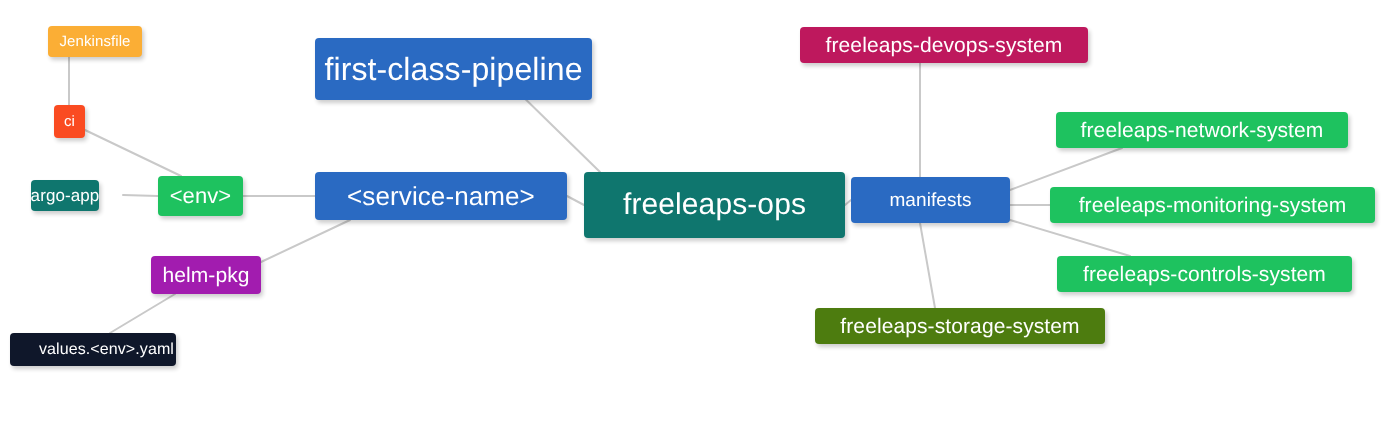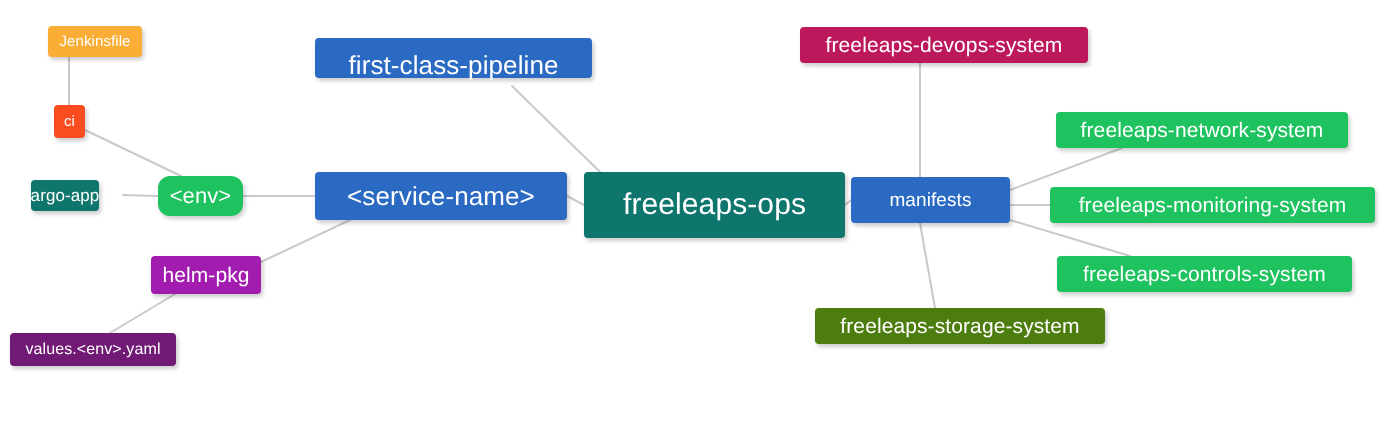--- a/index.html
+++ b/index.html
@@ -65,42 +65,42 @@
       <line x1="1010" y1="220" x2="1130" y2="256" stroke="#c9c9c9" stroke-width="2" stroke-linecap="round"></line>
       <line x1="920" y1="223" x2="935" y2="308" stroke="#c9c9c9" stroke-width="2" stroke-linecap="round"></line>
     </svg>
   <div id="node-layer">
       <div class="node" style="left: 584px; top: 172px; width: 261px; height: 66px; background: #0f766e; font-size: 30px;">
         <span class="node-label">freeleaps-ops</span>
       </div>
       <div class="node" style="left: 315px; top: 172px; width: 252px; height: 48px; background: rgb(42, 106, 194); font-size: 26px;">
         <span class="node-label">&lt;service-name&gt;</span>
       </div>
-      <div class="node" style="left: 315px; top: 38px; width: 277px; height: 40px; background: rgb(42, 106, 194); font-size: 26px; align-items: flex-end;">
+      <div class="node" style="left: 315px; top: 38px; width: 277px; height: 62px; background: rgb(42, 106, 194); font-size: 32px;">
         <span class="node-label">first-class-pipeline</span>
       </div>
       <div class="node" style="left: 851px; top: 177px; width: 159px; height: 46px; background: rgb(42, 106, 194); font-size: 19px;">
         <span class="node-label">manifests</span>
       </div>
-      <div class="node" style="left: 158px; top: 176px; width: 85px; height: 40px; background: rgb(30, 194, 95); font-size: 22px; border-radius: 12px;">
+      <div class="node" style="left: 158px; top: 176px; width: 85px; height: 40px; background: rgb(30, 194, 95); font-size: 22px;">
         <span class="node-label">&lt;env&gt;</span>
       </div>
       <div class="node" style="left: 151px; top: 256px; width: 110px; height: 38px; background: #a21caf; font-size: 21px;">
         <span class="node-label">helm-pkg</span>
       </div>
       <div class="node" style="left: 31px; top: 180px; width: 68px; height: 31px; background: #0f766e; font-size: 17px;">
         <span class="node-label">argo-app</span>
       </div>
       <div class="node" style="left: 54px; top: 105px; width: 31px; height: 33px; background: rgb(250, 75, 33); font-size: 15px;">
         <span class="node-label">ci</span>
       </div>
       <div class="node" style="left: 22px; top: 26px; width: 94px; height: 31px; background: rgb(251, 174, 53); font-size: 15px; margin-left: 26px;">
         <span class="node-label">Jenkinsfile</span>
       </div>
-      <div class="node" style="left: 10px; top: 333px; width: 166px; height: 33px; background: #701a75; font-size: 16px;">
+      <div class="node" style="left: 10px; top: 333px; width: 166px; height: 33px; background: #0f172a; font-size: 16px; justify-content: flex-end;">
         <span class="node-label">values.&lt;env&gt;.yaml</span>
       </div>
       <div class="node" style="left: 800px; top: 27px; width: 288px; height: 36px; background: #be185d; font-size: 21px;">
         <span class="node-label">freeleaps-devops-system</span>
       </div>
       <div class="node" style="left: 1056px; top: 112px; width: 292px; height: 36px; background: rgb(30, 194, 95); font-size: 21px;">
         <span class="node-label">freeleaps-network-system</span>
       </div>
       <div class="node" style="left: 1050px; top: 187px; width: 325px; height: 36px; background: rgb(30, 194, 95); font-size: 21px;">
         <span class="node-label">freeleaps-monitoring-system</span>

